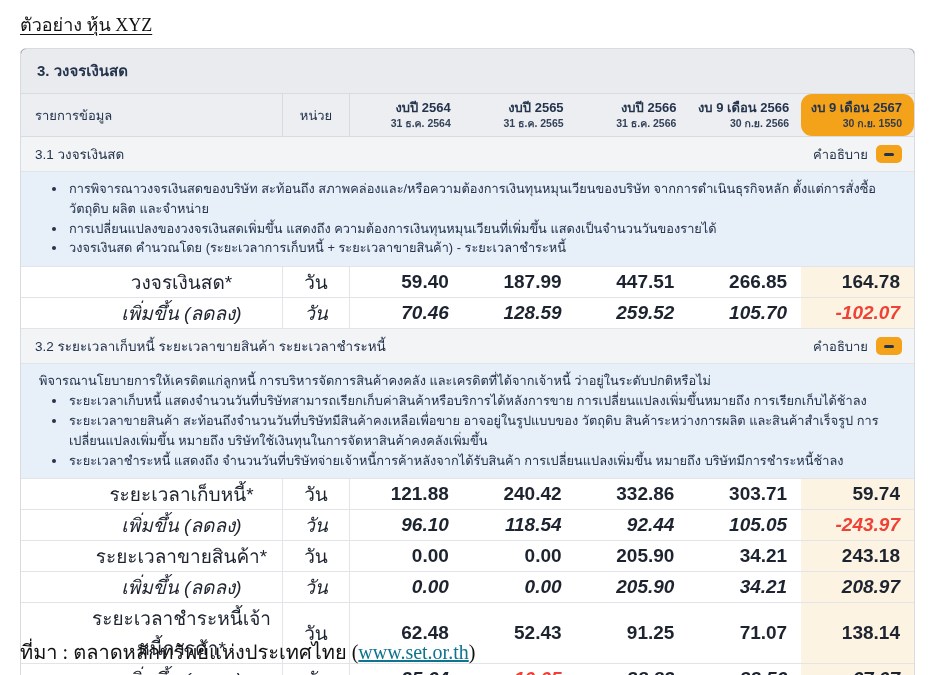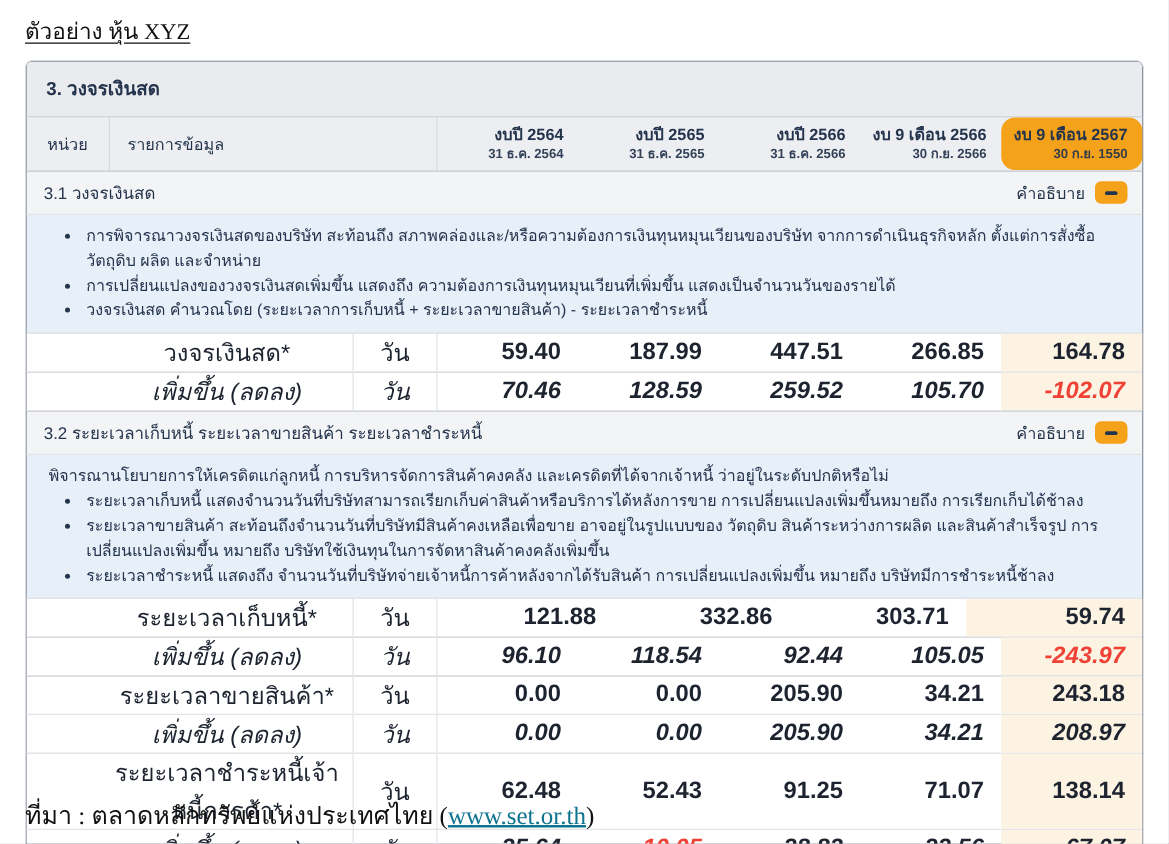--- a/index.html
+++ b/index.html
@@ -80,22 +80,22 @@
 <body>
 
 <div class="page">
 
   <div class="page-title">ตัวอย่าง หุ้น XYZ</div>
 
   <div class="card">
     <div class="card-header">3. วงจรเงินสด</div>
 
     <div class="col-header">
+      <div class="hcell item">รายการข้อมูล</div>
       <div class="hcell unit">หน่วย</div>
-      <div class="hcell item">รายการข้อมูล</div>
 
     <div class="hcell period">
           <div class="plabel">งบปี 2564</div>
           <div class="pdate">31 ธ.ค. 2564</div>
         </div>
         <div class="hcell period">
           <div class="plabel">งบปี 2565</div>
           <div class="pdate">31 ธ.ค. 2565</div>
         </div>
         <div class="hcell period">
@@ -161,20 +161,21 @@
           <ul>
             <li>ระยะเวลาเก็บหนี้ แสดงจำนวนวันที่บริษัทสามารถเรียกเก็บค่าสินค้าหรือบริการได้หลังการขาย การเปลี่ยนแปลงเพิ่มขึ้นหมายถึง การเรียกเก็บได้ช้าลง</li>
             <li>ระยะเวลาขายสินค้า สะท้อนถึงจำนวนวันที่บริษัทมีสินค้าคงเหลือเพื่อขาย อาจอยู่ในรูปแบบของ วัตถุดิบ สินค้าระหว่างการผลิต และสินค้าสำเร็จรูป การเปลี่ยนแปลงเพิ่มขึ้น หมายถึง บริษัทใช้เงินทุนในการจัดหาสินค้าคงคลังเพิ่มขึ้น</li>
             <li>ระยะเวลาชำระหนี้ แสดงถึง จำนวนวันที่บริษัทจ่ายเจ้าหนี้การค้าหลังจากได้รับสินค้า การเปลี่ยนแปลงเพิ่มขึ้น หมายถึง บริษัทมีการชำระหนี้ช้าลง</li>
           </ul>
         </div>
         <div class="trow">
           <div class="tcell label">ระยะเวลาเก็บหนี้*</div>
           <div class="tcell unit">วัน</div>
           <div class="tcell val">121.88</div>
+          <div class="tcell val">240.42</div>
           <div class="tcell val">332.86</div>
           <div class="tcell val">303.71</div>
           <div class="tcell val hl">59.74</div>
         </div>
         <div class="trow italic">
           <div class="tcell label">เพิ่มขึ้น (ลดลง)</div>
           <div class="tcell unit">วัน</div>
           <div class="tcell val">96.10</div>
           <div class="tcell val">118.54</div>
           <div class="tcell val">92.44</div>

